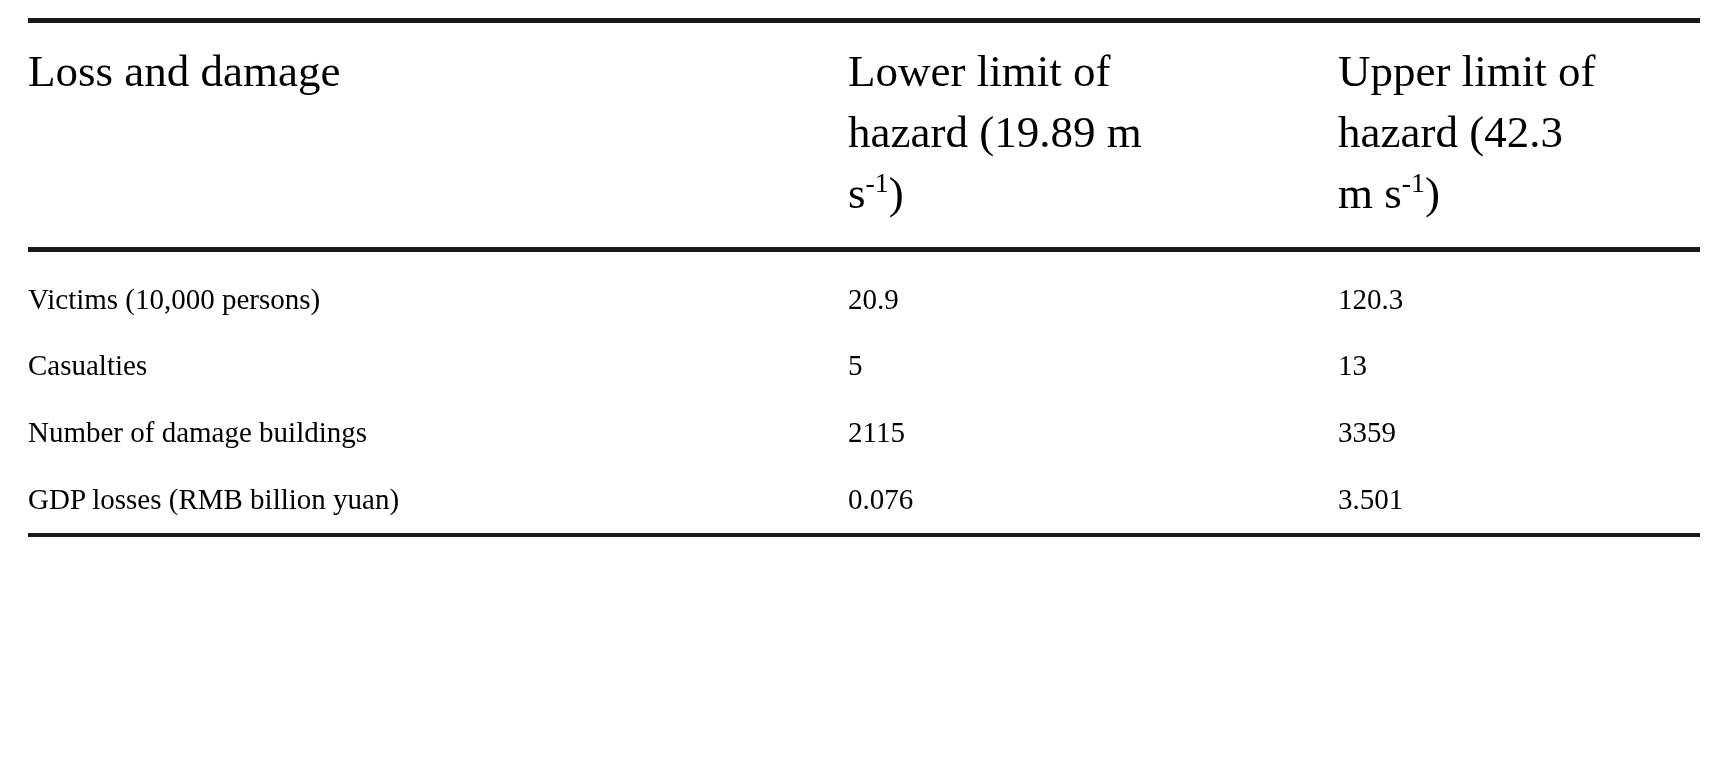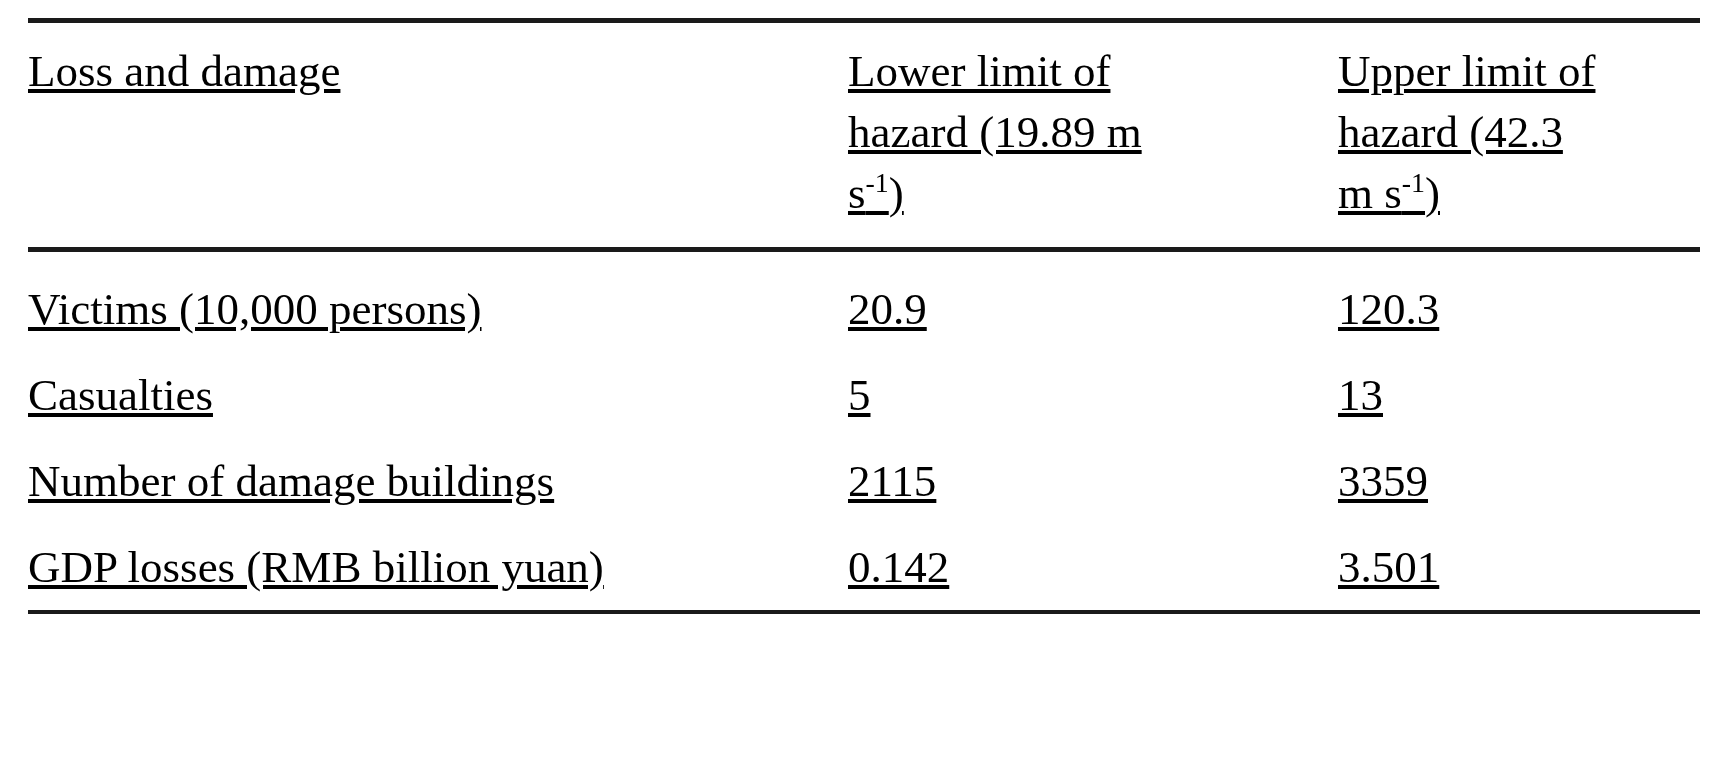--- a/index.html
+++ b/index.html
@@ -24,21 +24,20 @@
   .table-wrap {
     position: absolute;
     left: 28px;
     top: 18px;
     width: 1672px;
   }
   table.data-table {
     width: 1672px;
     border-collapse: collapse;
     table-layout: fixed;
-    text-decoration: underline;
   }
   table.data-table col.c0 { width: 820px; }
   table.data-table col.c1 { width: 490px; }
   table.data-table col.c2 { width: 362px; }
 
   .rule-top td {
     border-top: 5px solid #1a1a1a;
     padding: 0;
     height: 0;
     line-height: 0;
@@ -64,21 +63,21 @@
     font-weight: normal;
     font-size: 45px;
     line-height: 1.36;
     vertical-align: top;
     padding: 18px 10px 22px 0;
   }
   thead th.h0 { padding-right: 30px; }
 
   tbody td {
     text-align: left;
-    font-size: 45px;
+    font-size: 29px;
     line-height: 1.2;
     vertical-align: baseline;
     padding: 16px 10px 16px 0;
     white-space: nowrap;
   }
   tbody tr:first-child td { padding-top: 30px; }
   tbody tr:last-child td { padding-bottom: 26px; }
 
   sup {
     font-size: 0.62em;
@@ -132,21 +131,21 @@
           <td>5</td>
           <td>13</td>
         </tr>
         <tr>
           <td><span>Number of damage buildings</span></td>
           <td>2115</td>
           <td>3359</td>
         </tr>
         <tr>
           <td><span>GDP losses (RMB billion yuan)</span></td>
-          <td>0.142</td>
+          <td>0.076</td>
           <td>3.501</td>
         </tr>
         <tr class="rule-bottom">
           <td colspan="3"></td>
         </tr>
       </tbody>
     </table>
   </div>
 </div>
 

